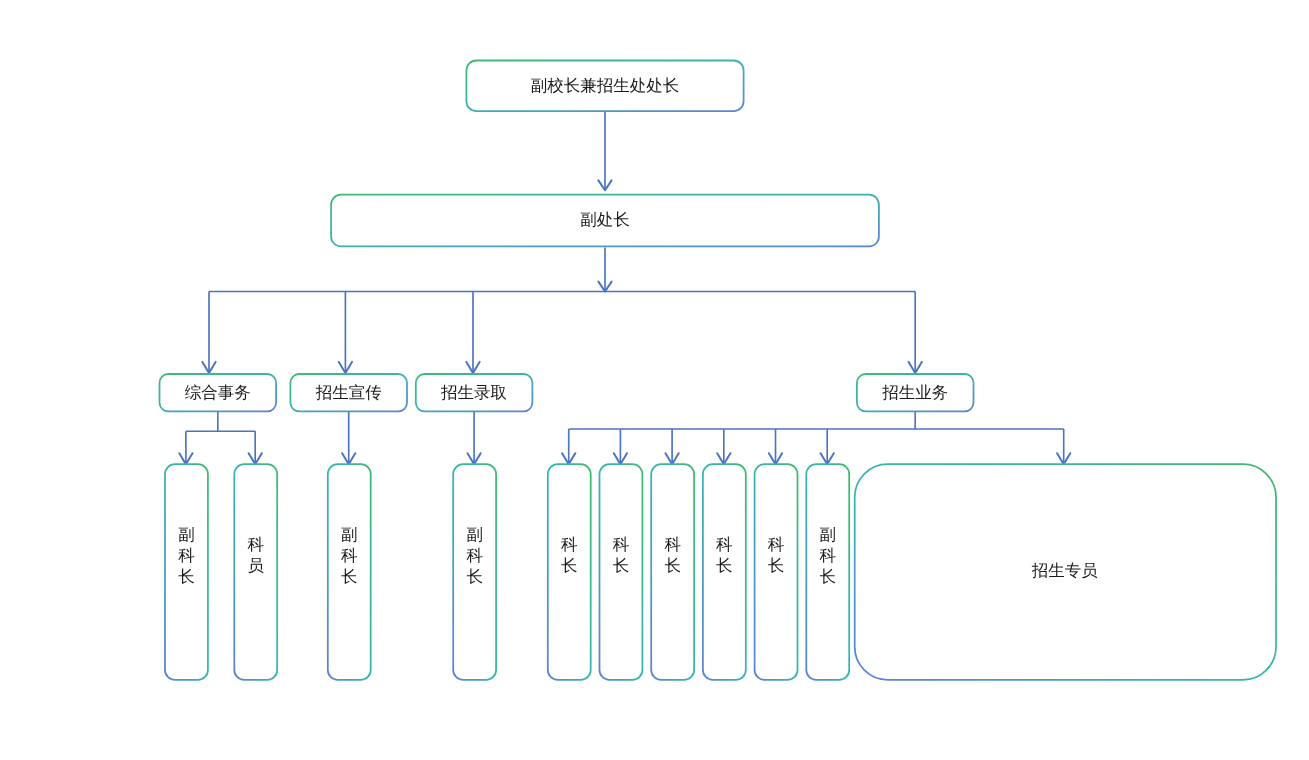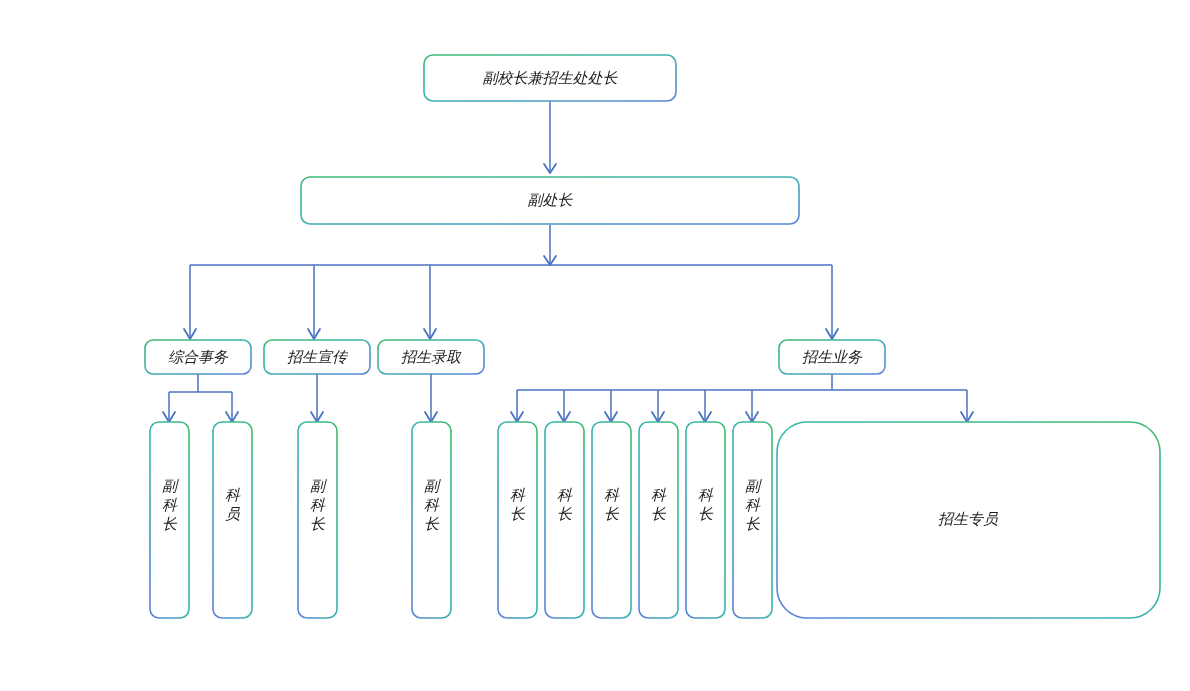--- a/index.html
+++ b/index.html
@@ -11,21 +11,20 @@
     width: 1190px;
     height: 691px;
     font-family: "Liberation Sans", "DejaVu Sans", sans-serif;
     overflow: hidden;
   }
   #chart-root {
     position: relative;
     width: 1190px;
     height: 691px;
     background: #ffffff;
-    font-style: italic;
   }
   svg.diagram {
     position: absolute;
     left: 0;
     top: 0;
     width: 1190px;
     height: 691px;
     display: block;
   }
   .node-label {

